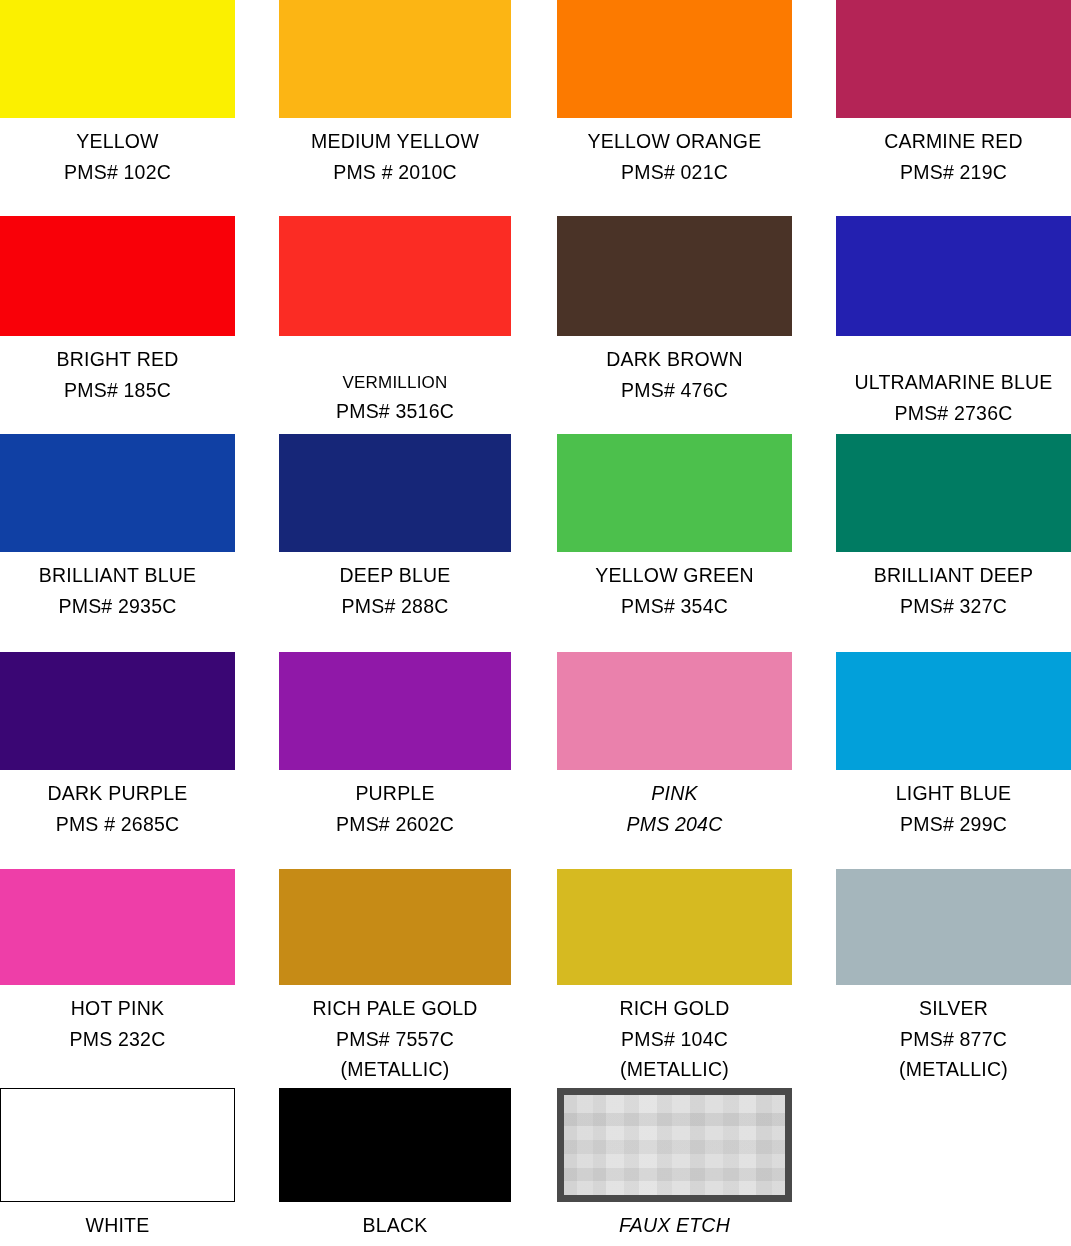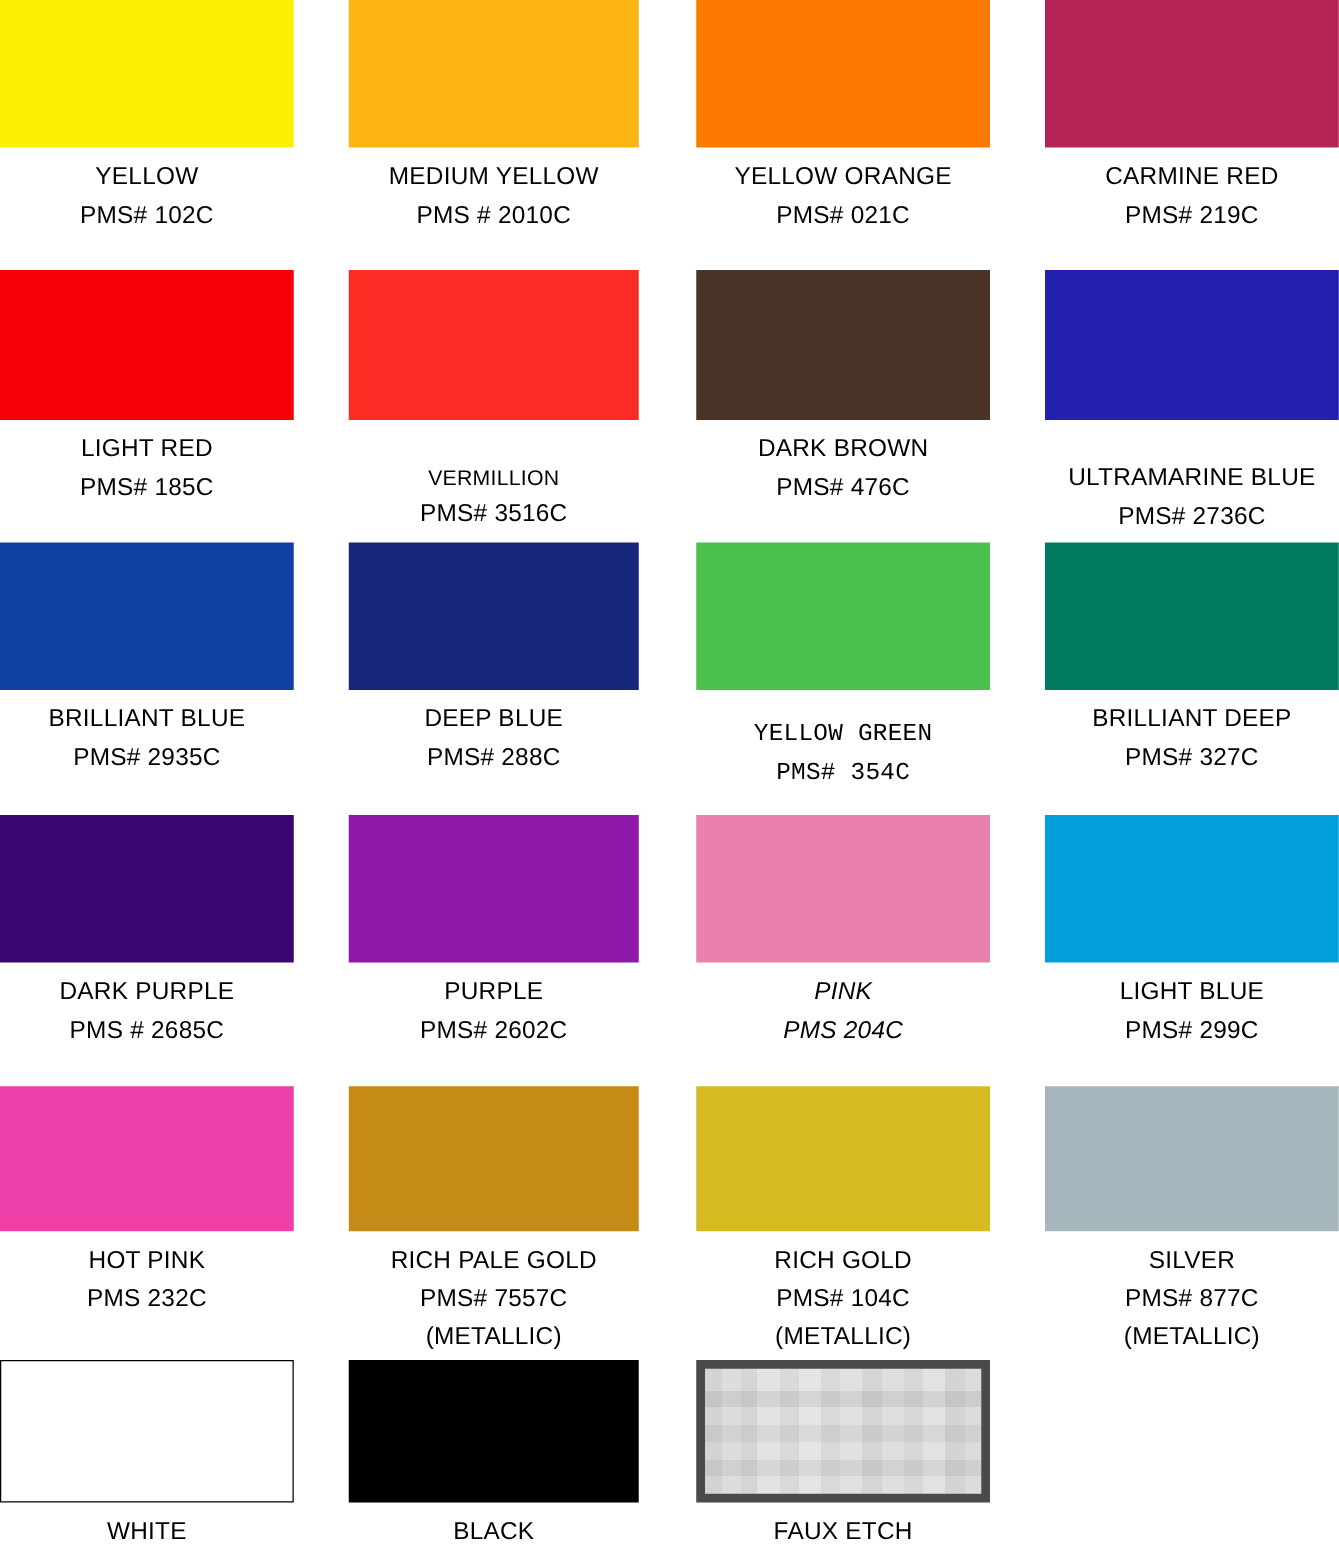--- a/index.html
+++ b/index.html
@@ -110,21 +110,21 @@
     <div class="swatch-cell" style="left: 836px; top: -4px; width: 235px;">
       <div class="swatch-chip" title="CARMINE RED" style="width: 235px; height: 122px; background: rgb(180, 36, 86);"></div>
       <div class="swatch-labels" style="top: 136px;">
         <span class="label-line">CARMINE RED</span>
         <span class="label-line">PMS# 219C</span>
       </div>
     </div>
     <div class="swatch-cell" style="left: 0px; top: 216px; width: 235px;">
       <div class="swatch-chip" title="BRIGHT RED" style="width: 235px; height: 120px; background: rgb(249, 0, 8);"></div>
       <div class="swatch-labels" style="top: 134px;">
-        <span class="label-line">LIGHT RED</span>
+        <span class="label-line">BRIGHT RED</span>
         <span class="label-line">PMS# 185C</span>
       </div>
     </div>
     <div class="swatch-cell" style="left: 279px; top: 216px; width: 232px;">
       <div class="swatch-chip" title="VERMILLION" style="width: 232px; height: 120px; background: rgb(251, 44, 36);"></div>
       <div class="swatch-labels" style="top: 134px;">
         <span class="label-line small">VERMILLION</span>
         <span class="label-line">PMS# 3516C</span>
       </div>
     </div>
@@ -151,21 +151,21 @@
     </div>
     <div class="swatch-cell" style="left: 279px; top: 434px; width: 232px;">
       <div class="swatch-chip" title="DEEP BLUE" style="width: 232px; height: 118px; background: rgb(22, 38, 120);"></div>
       <div class="swatch-labels" style="top: 132px;">
         <span class="label-line">DEEP BLUE</span>
         <span class="label-line">PMS# 288C</span>
       </div>
     </div>
     <div class="swatch-cell" style="left: 557px; top: 434px; width: 235px;">
       <div class="swatch-chip" title="YELLOW GREEN" style="width: 235px; height: 118px; background: rgb(76, 192, 76);"></div>
-      <div class="swatch-labels" style="top: 144px; font-family: Liberation Mono, monospace;">
+      <div class="swatch-labels" style="top: 132px;">
         <span class="label-line">YELLOW GREEN</span>
         <span class="label-line">PMS# 354C</span>
       </div>
     </div>
     <div class="swatch-cell" style="left: 836px; top: 434px; width: 235px;">
       <div class="swatch-chip" title="BRILLIANT GREEN" style="width: 235px; height: 118px; background: rgb(0, 123, 98);"></div>
       <div class="swatch-labels" style="top: 132px;">
         <span class="label-line">BRILLIANT DEEP</span>
         <span class="label-line">PMS# 327C</span>
       </div>
@@ -236,17 +236,17 @@
       </div>
     </div>
     <div class="swatch-cell" style="left: 279px; top: 1088px; width: 232px;">
       <div class="swatch-chip" title="BLACK" style="width: 232px; height: 114px; background: rgb(0, 0, 0);"></div>
       <div class="swatch-labels" style="top: 128px;">
         <span class="label-line">BLACK</span>
       </div>
     </div>
     <div class="swatch-cell" style="left: 557px; top: 1088px; width: 235px;">
       <div class="swatch-chip chip-etch" title="FAUX ETCH" style="width: 235px; height: 114px;"></div>
-      <div class="swatch-labels" style="top: 128px;">
+      <div class="swatch-labels" style="top: 128px; font-style: italic;">
         <span class="label-line">FAUX ETCH</span>
       </div>
     </div>
   </div>
 
 </body></html>

